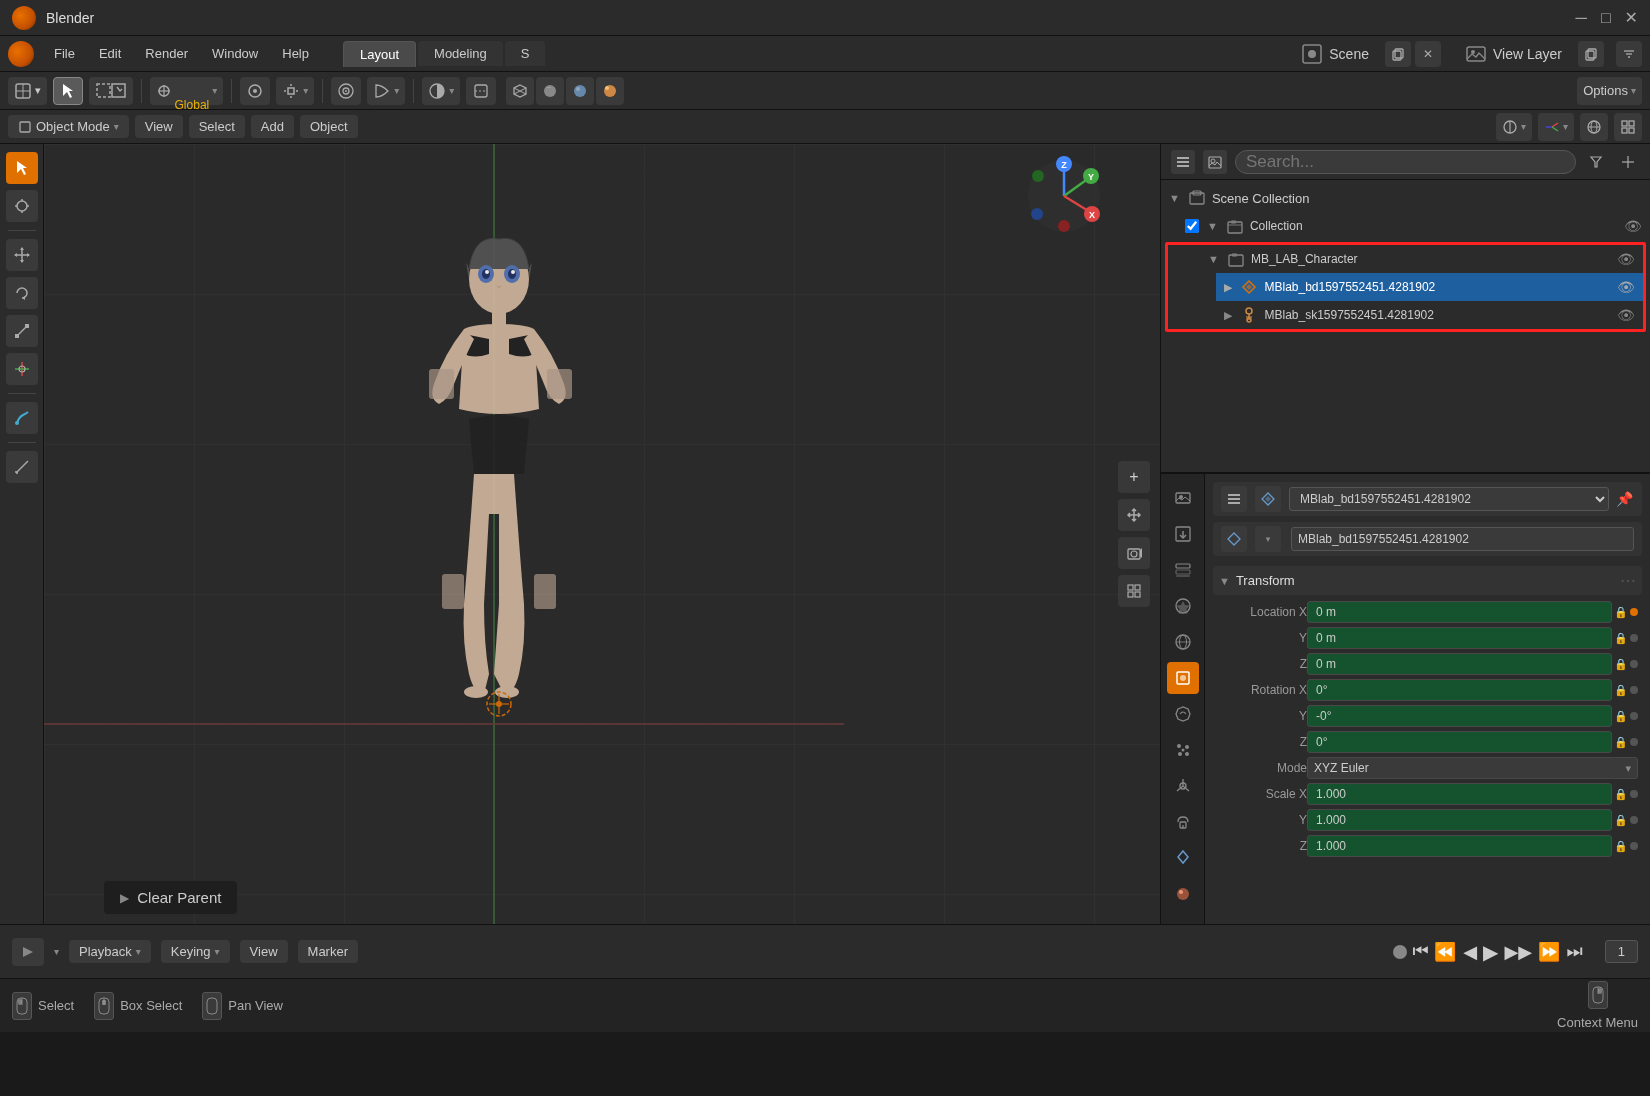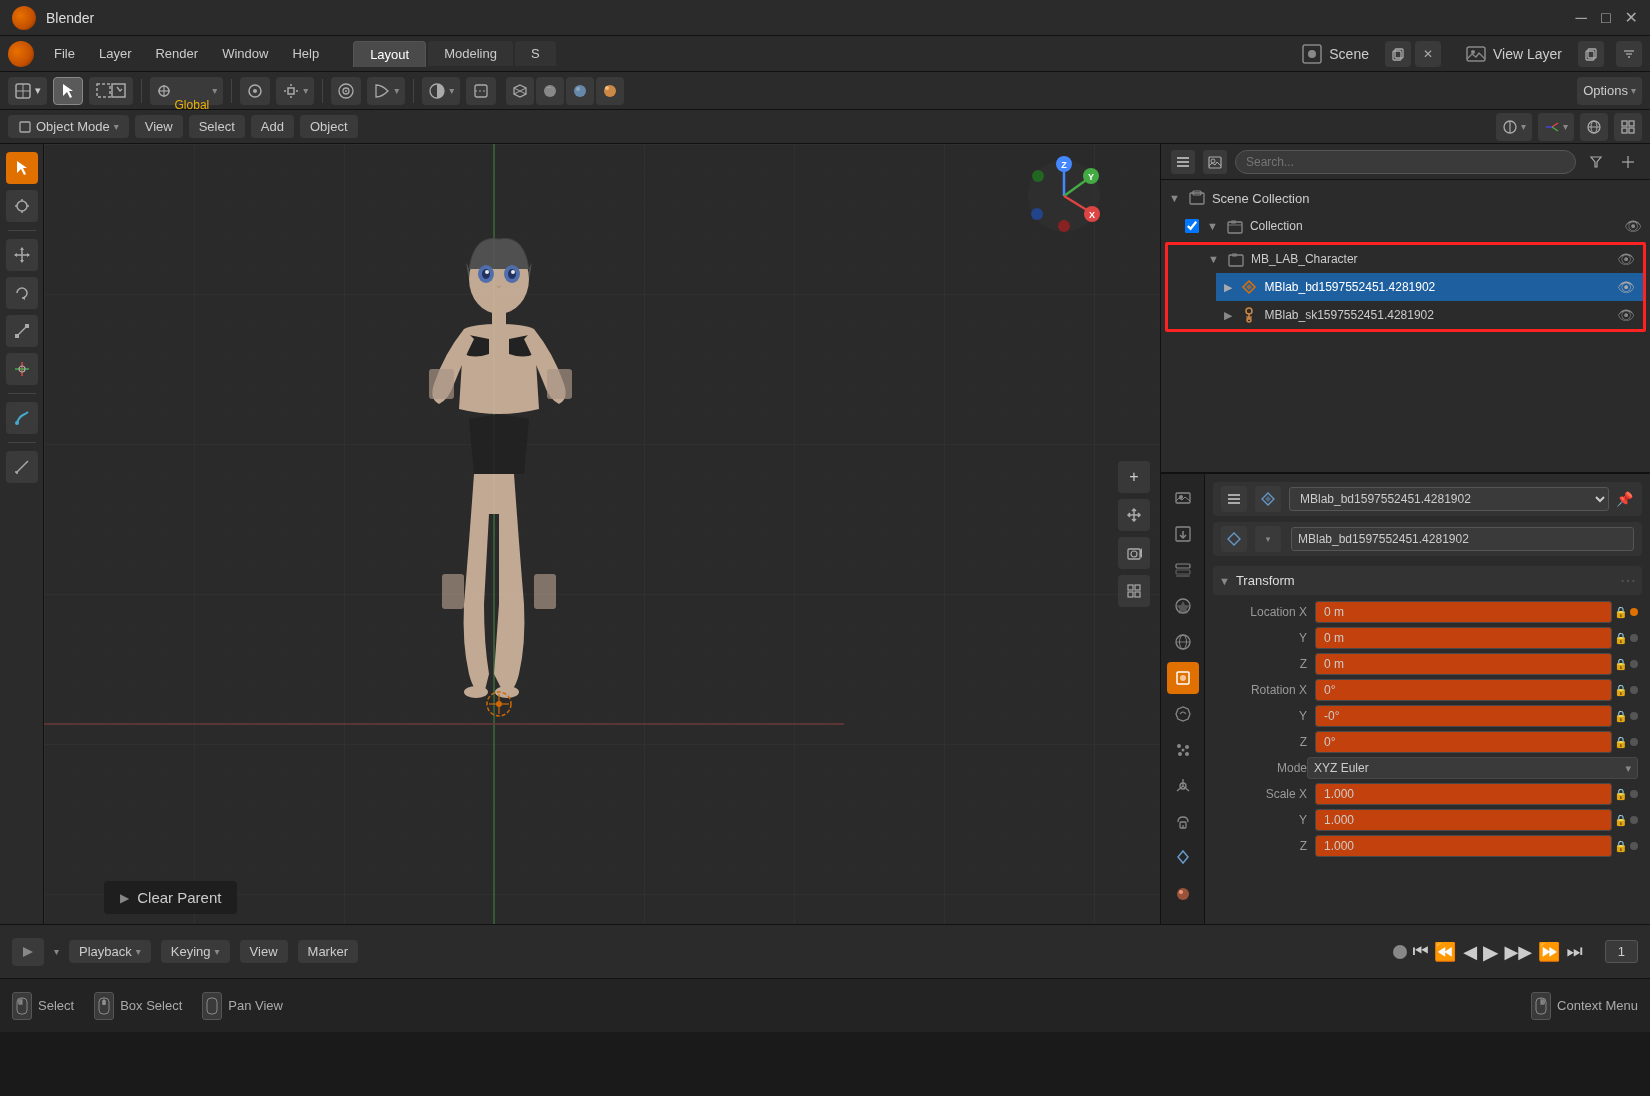--- a/index.html
+++ b/index.html
@@ -261,21 +261,21 @@
       border-bottom: 1px solid #111;
     }
     .outliner-search {
       flex: 1;
       height: 24px;
       background: #3a3a3a;
       border: 1px solid #555;
       border-radius: 12px;
       padding: 0 10px;
       color: #ccc;
-      font-size: 12px;
+      font-size: 17px;
     }
     .outliner-item {
       display: flex;
       align-items: center;
       height: 28px;
       padding: 0 8px;
       cursor: pointer;
       gap: 6px;
     }
     .oi-indent { margin-left: 16px; }
@@ -346,30 +346,29 @@
     }
     .prop-label-short {
       text-align: right;
       color: #999;
       font-size: 12px;
       min-width: 20px;
     }
     .prop-field {
       flex: 1;
       height: 22px;
-      background: #c2410c;
+      background: #14532d;
       border: 1px solid #484848;
       border-radius: 3px;
       display: flex;
       align-items: center;
       padding: 0 8px;
       font-size: 12px;
       color: #ccc;
       position: relative;
-      margin-left: 8px;
     }
     .prop-lock {
       width: 18px; height: 18px;
       color: #666;
       display: flex;
       align-items: center;
       justify-content: center;
       font-size: 11px;
       cursor: pointer;
     }
@@ -472,21 +471,21 @@
   <div class="title-bar-controls">
     <span class="title-btn">─</span>
     <span class="title-btn">□</span>
     <span class="title-btn">✕</span>
   </div>
 </div>
 
 <div class="menu-bar">
   <div class="menu-logo"></div>
   <span class="menu-item">File</span>
-  <span class="menu-item">Layer</span>
+  <span class="menu-item">Edit</span>
   <span class="menu-item">Render</span>
   <span class="menu-item">Window</span>
   <span class="menu-item">Help</span>
 
   <div class="workspace-tabs">
     <div class="workspace-tab active">Layout</div>
     <div class="workspace-tab">Modeling</div>
     <div class="workspace-tab">S</div>
   </div>
 
@@ -1304,21 +1303,21 @@
 
   <div class="status-item">
     <div style="width:20px;height:28px;border:1px solid #555;border-radius:3px;background:#3a3a3a;display:flex;align-items:center;justify-content:center;">
       <svg width="12" height="18" viewBox="0 0 12 18">
           <rect x="1" y="1" width="10" height="16" rx="4" fill="none" stroke="#888" stroke-width="1"></rect>
         </svg>
     </div>
     <span>Pan View</span>
   </div>
 
-  <div class="status-item" style="margin-left:auto;">
+  <div class="status-item" style="margin-left:auto;flex-direction:column;">
     <div style="width:20px;height:28px;border:1px solid #555;border-radius:3px;background:#3a3a3a;display:flex;align-items:center;justify-content:center;">
       <svg width="12" height="18" viewBox="0 0 12 18">
           <rect x="1" y="1" width="10" height="16" rx="4" fill="none" stroke="#888" stroke-width="1"></rect>
           <line x1="6" y1="1" x2="6" y2="8" stroke="#888" stroke-width="1"></line>
           <rect x="6" y="2" width="4" height="6" rx="2" fill="#aaa" opacity="0.6"></rect>
         </svg>
     </div>
     <span>Context Menu</span>
   </div>
 </div>

